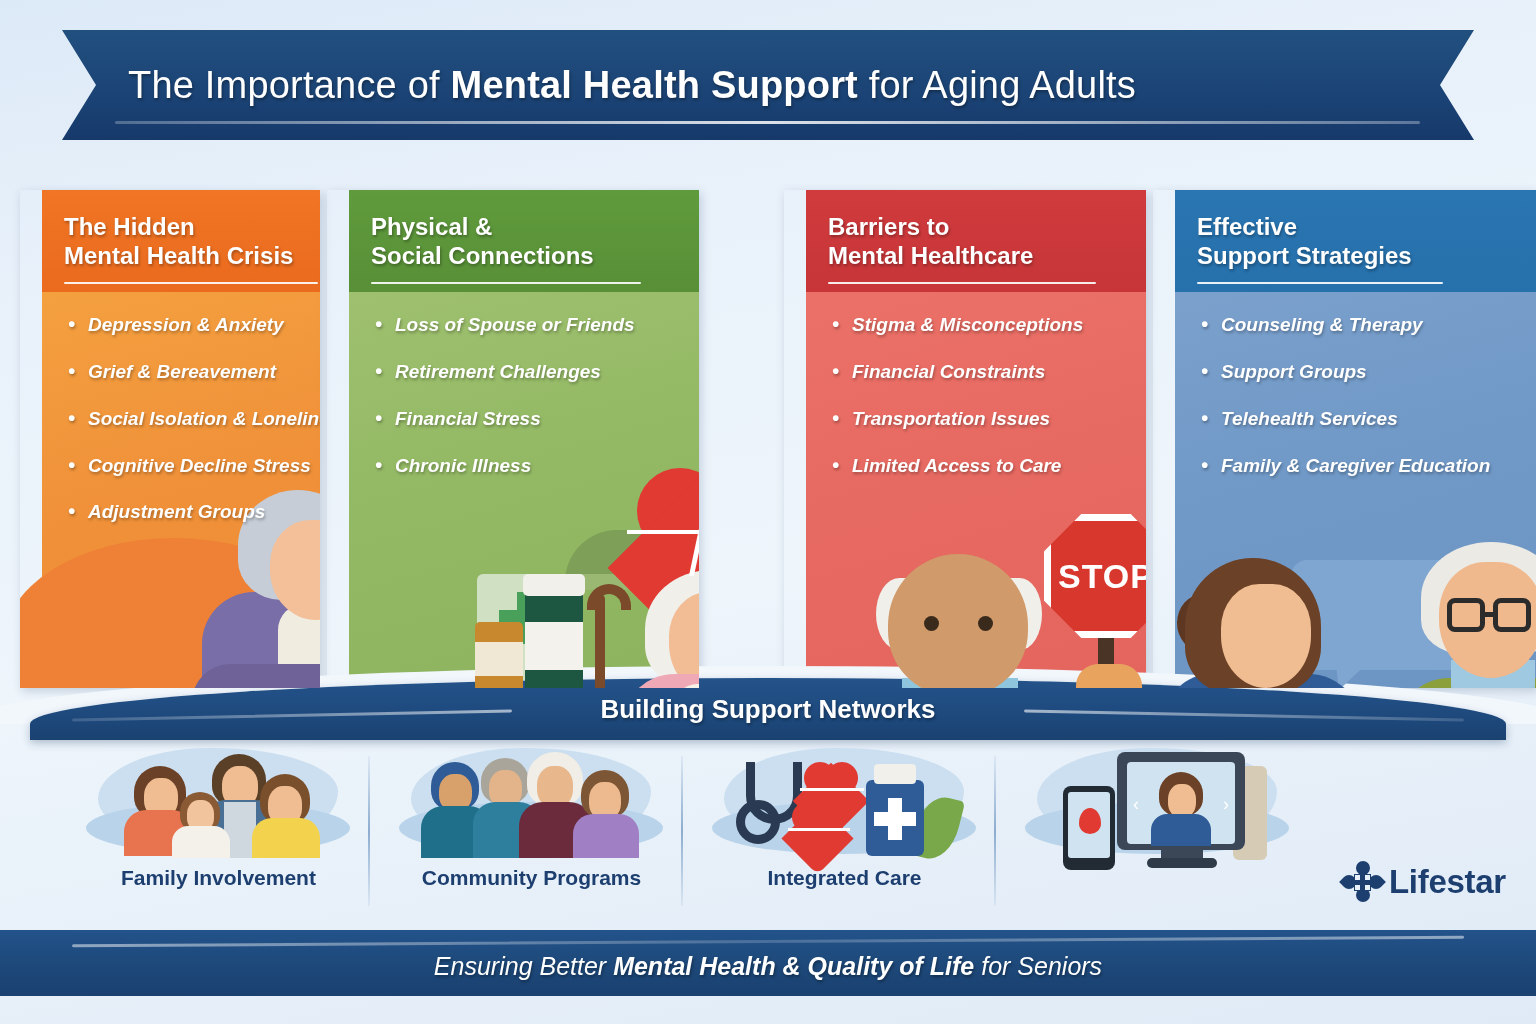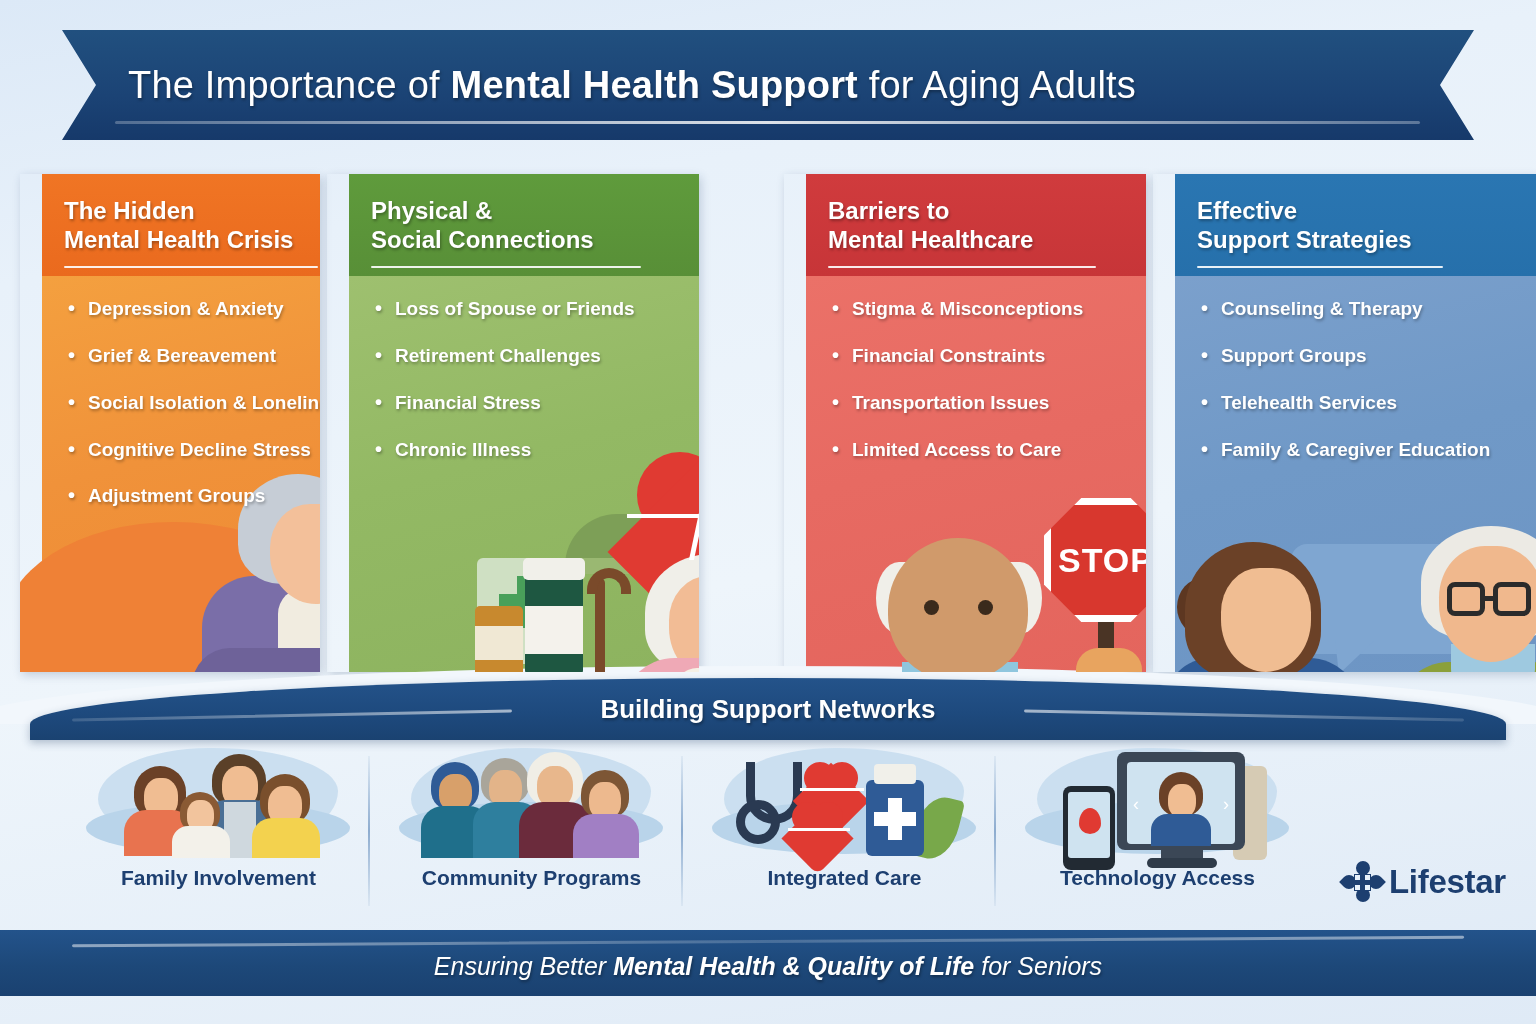--- a/index.html
+++ b/index.html
@@ -29,37 +29,37 @@
   .title-text h1 .lite{ font-weight:normal; }
   .title-rule{
     position:absolute; left:115px; top:121px; width:1305px; height:3px;
     background:linear-gradient(90deg,rgba(255,255,255,.25),rgba(255,255,255,.85),rgba(255,255,255,.3));
     border-radius:2px;
   }
 
   
   .cols{ position:absolute; left:0; top:174px; width:1536px; height:500px; }
   .col{
-    position:absolute; top:0; height:498px; overflow:hidden;
+    position:absolute; top:16px; height:498px; overflow:hidden;
     box-shadow:2px 3px 9px rgba(40,70,110,.22);
     padding-left:22px;
   }
   .col-head{
     padding:22px 20px 0 22px; position:relative; height:102px;
   }
   .col-head h2{
     color:#fff; font-size:24px; font-weight:bold; line-height:1.22;
     text-shadow:1px 2px 3px rgba(0,0,0,.32);
   }
   .head-rule{
     position:absolute; left:22px; bottom:8px; height:2px;
     background:rgba(255,255,255,.9); border-radius:1px;
   }
   .col-body{ position:relative; height:396px; padding:22px 16px 0 26px; }
-  .col-body ul{ list-style:none; position:relative; z-index:4; }
+  .col-body ul{ list-style:none; position:relative; z-index:4;font-style:italic; }
   .col-body li{
     color:#fff; font-size:19px; font-weight:bold; line-height:1.15;
     margin-bottom:25px; text-shadow:1px 2px 3px rgba(0,0,0,.3);
     position:relative; padding-left:20px; white-space:nowrap;
   }
   .col-body li:before{
     content:"•"; position:absolute; left:0; top:-1px; font-size:20px;
   }
 
   
@@ -577,21 +577,20 @@
     <div class="blob2"></div>
     <span>
       <div class="bf f4tab"></div>
       <div class="bf f4mon"></div><div class="bf f4scr"></div>
       <div class="bf f4head"></div><div class="bf f4face"></div><div class="bf f4torso"></div>
       <div class="bf f4stand"></div><div class="bf f4base"></div>
       <div class="bf f4phone"></div><div class="bf f4pscr"></div><div class="bf f4ph"></div>
       <div class="bf f4arrL">‹</div>
       <div class="bf f4arrR">›</div>
     </span>
-    <div class="blabel">Technology Access</div>
   </div>
 
   <div class="bdiv" id="d1"></div>
   <div class="bdiv" id="d2"></div>
   <div class="bdiv" id="d3"></div>
 </div>
 
 <div class="logo">
   <span class="logo-mark">
     <span class="lm-d lm-top"></span>

